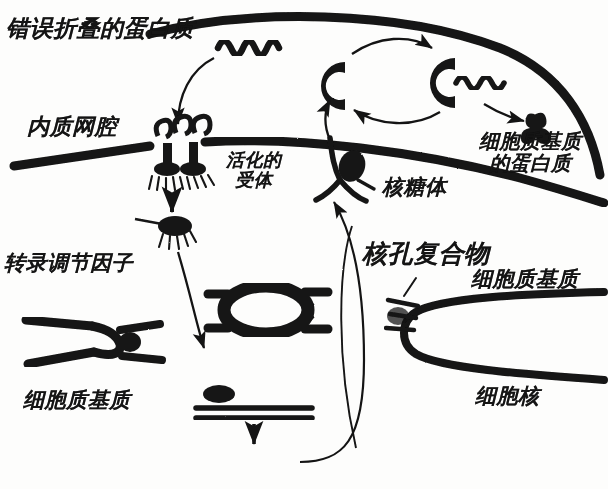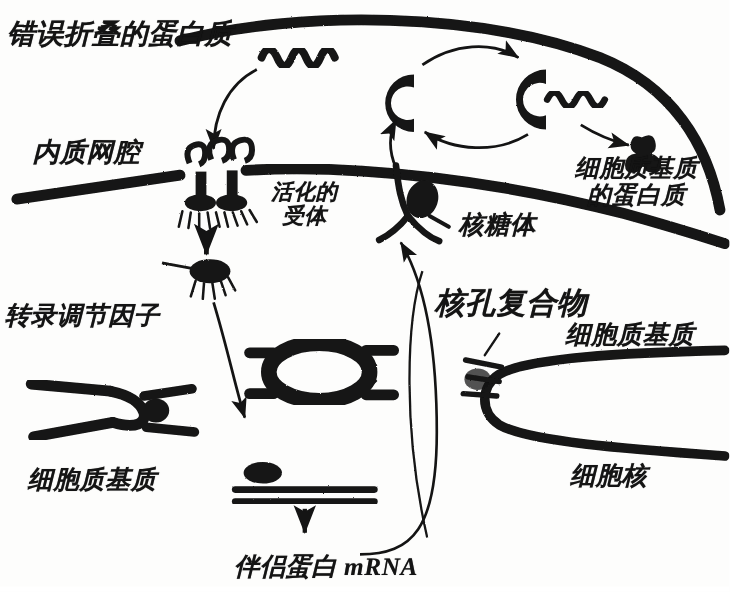--- a/index.html
+++ b/index.html
@@ -233,15 +233,14 @@
   <div class="lbl lbl-tf">转录调节因子</div>
 
   <div class="lbl lbl-npc">核孔复合物</div>
 
   <div class="lbl lbl-cytosol">细胞质基质</div>
 
   <div class="lbl lbl-gene">细胞质基质</div>
 
   <div class="lbl lbl-nucleus">细胞核</div>
 
-  <div class="lbl lbl-mrna">伴侣蛋白 mRNA</div>
 
 </div>
 
 </body></html>

